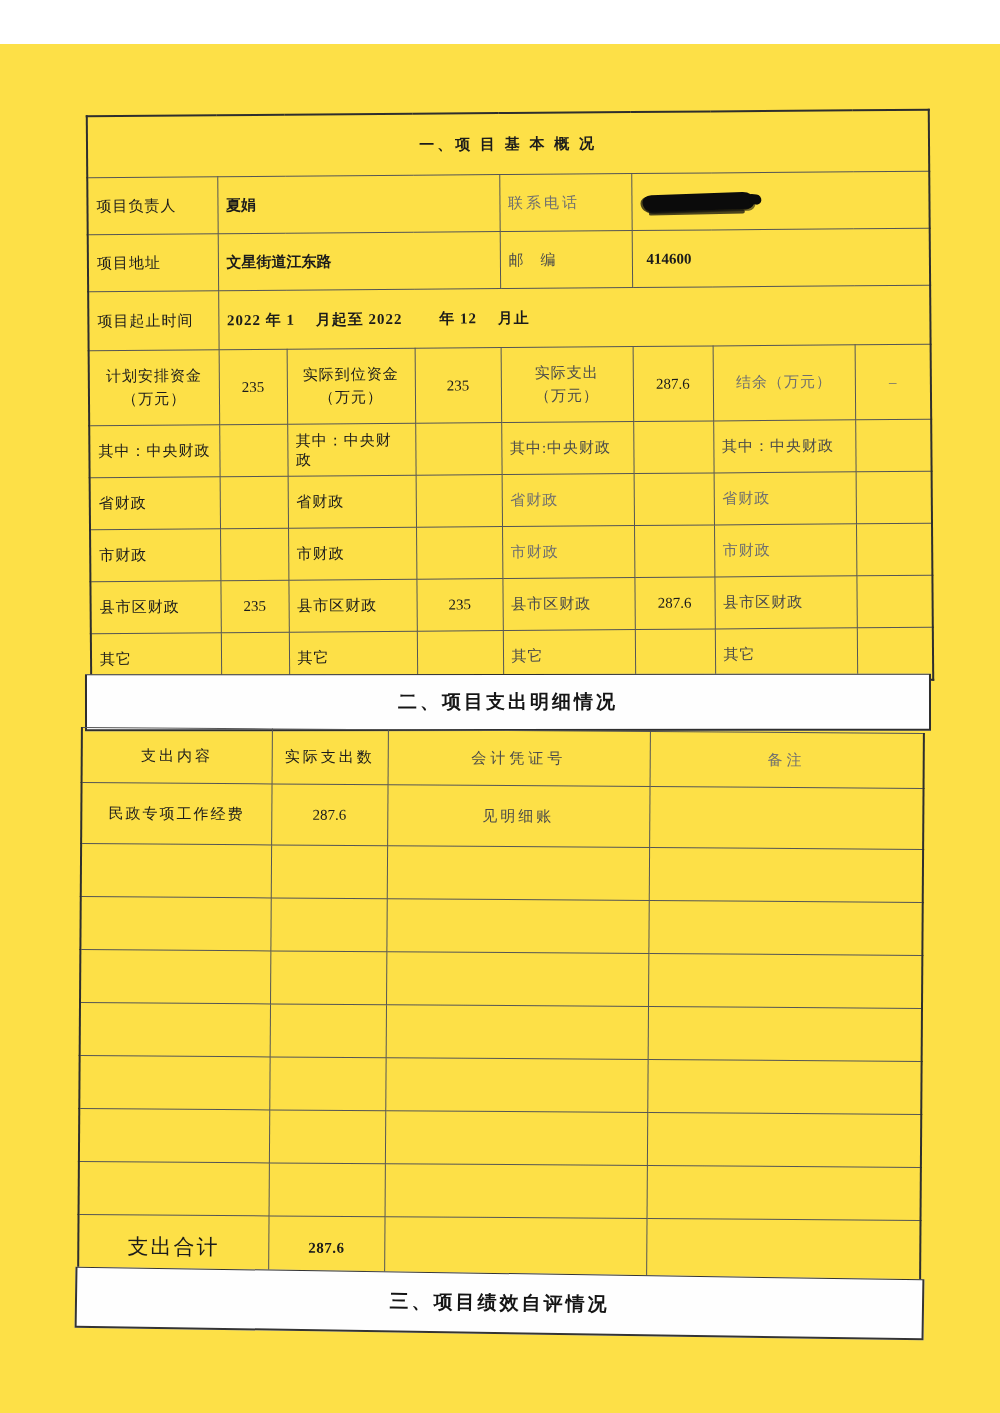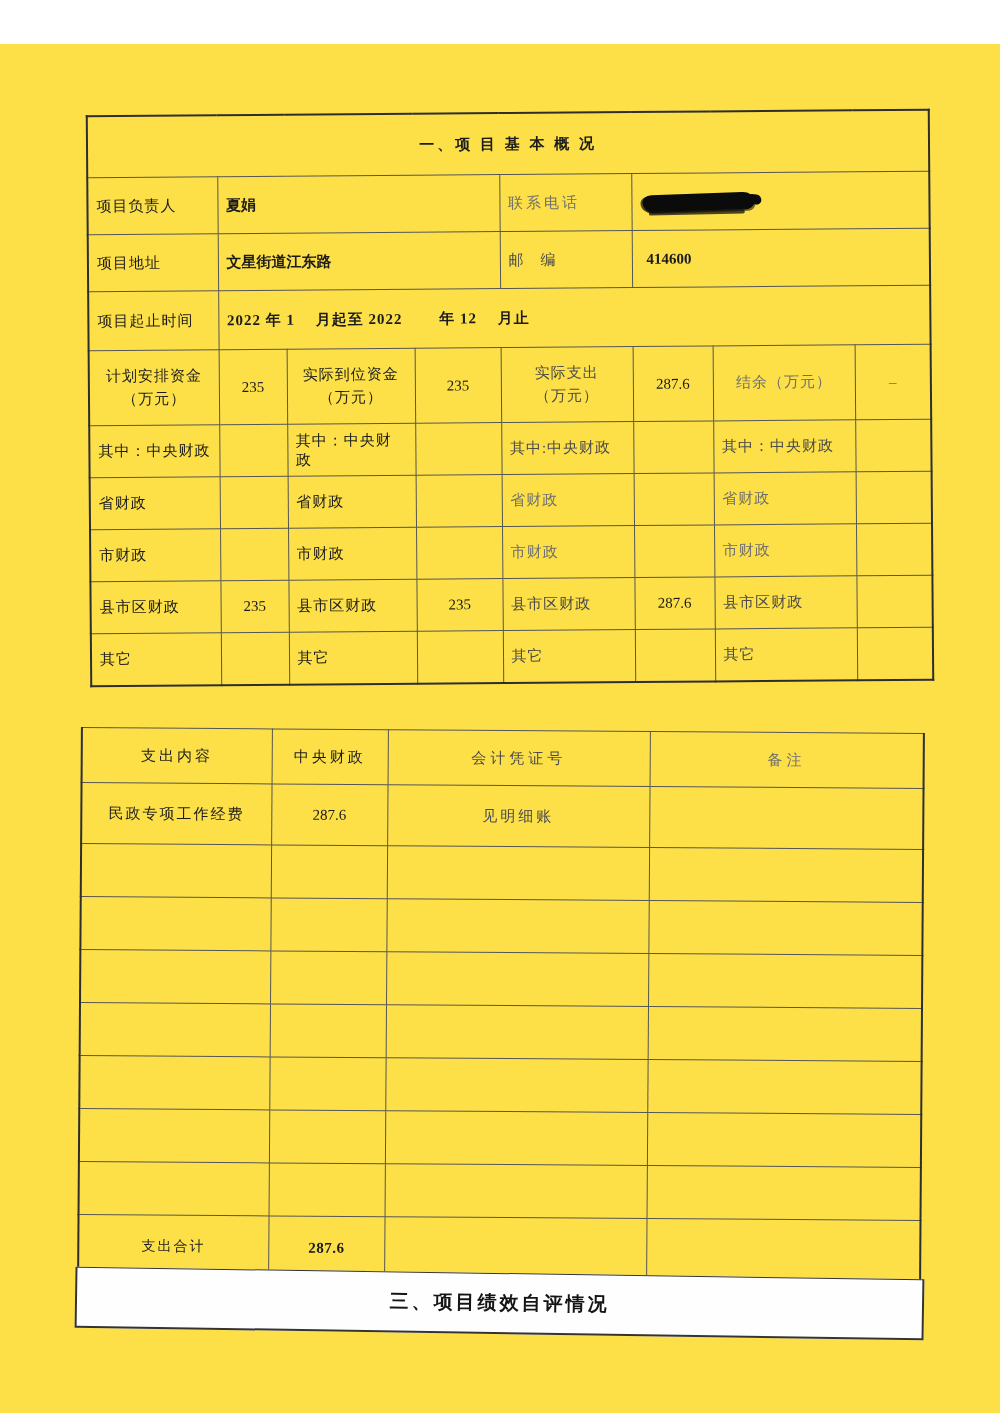--- a/index.html
+++ b/index.html
@@ -157,33 +157,36 @@
         <td class="ctr"></td>
         <td class="lab f2">其它</td>
         <td class="ctr"></td>
         <td class="lab f2">其它</td>
         <td class="ctr"></td>
       </tr>
     </tbody>
       </table>
   </div>
 
+  <div class="blockB">
+    <span class="band-title">二、项目支出明细情况</span>
+  </div>
 
   <div class="blockC">
     <table class="tbl" style="border-top-width:1px;">
       <colgroup>
         <col style="width:190px">
           <col style="width:116px">
           <col style="width:262px">
           <col style="width:274px">
       </colgroup>
       <tbody>
           <tr class="r54">
         <td class="ctr ls3">支出内容</td>
-        <td class="ctr ls3">中央财政</td>
+        <td class="ctr ls3">实际支出数</td>
         <td class="ctr ls4 f2">会计凭证号</td>
         <td class="ctr ls4 f">备注</td>
       </tr>
       <tr class="r60">
         <td class="ctr" style="letter-spacing:2px;">民政专项工作经费</td>
         <td class="ctr val">287.6</td>
         <td class="ctr ls3 f2">见明细账</td>
         <td></td>
       </tr>
       <tr class="r52">
@@ -222,21 +225,21 @@
         <td></td>
             <td></td>
       </tr>
       <tr class="r52">
         <td></td>
             <td></td>
         <td></td>
             <td></td>
       </tr>
       <tr class="r62">
-        <td class="ctr" style="letter-spacing:2px;font-size:14px;text-align:center;">支出合计</td>
+        <td class="ctr" style="letter-spacing:2px;font-size:21px;text-align:center;">支出合计</td>
         <td class="ctr total-val">287.6</td>
         <td></td>
         <td></td>
       </tr>
     </tbody>
       </table>
   </div>
 
   <div class="blockD">
     <span class="band-title">三、项目绩效自评情况</span>

